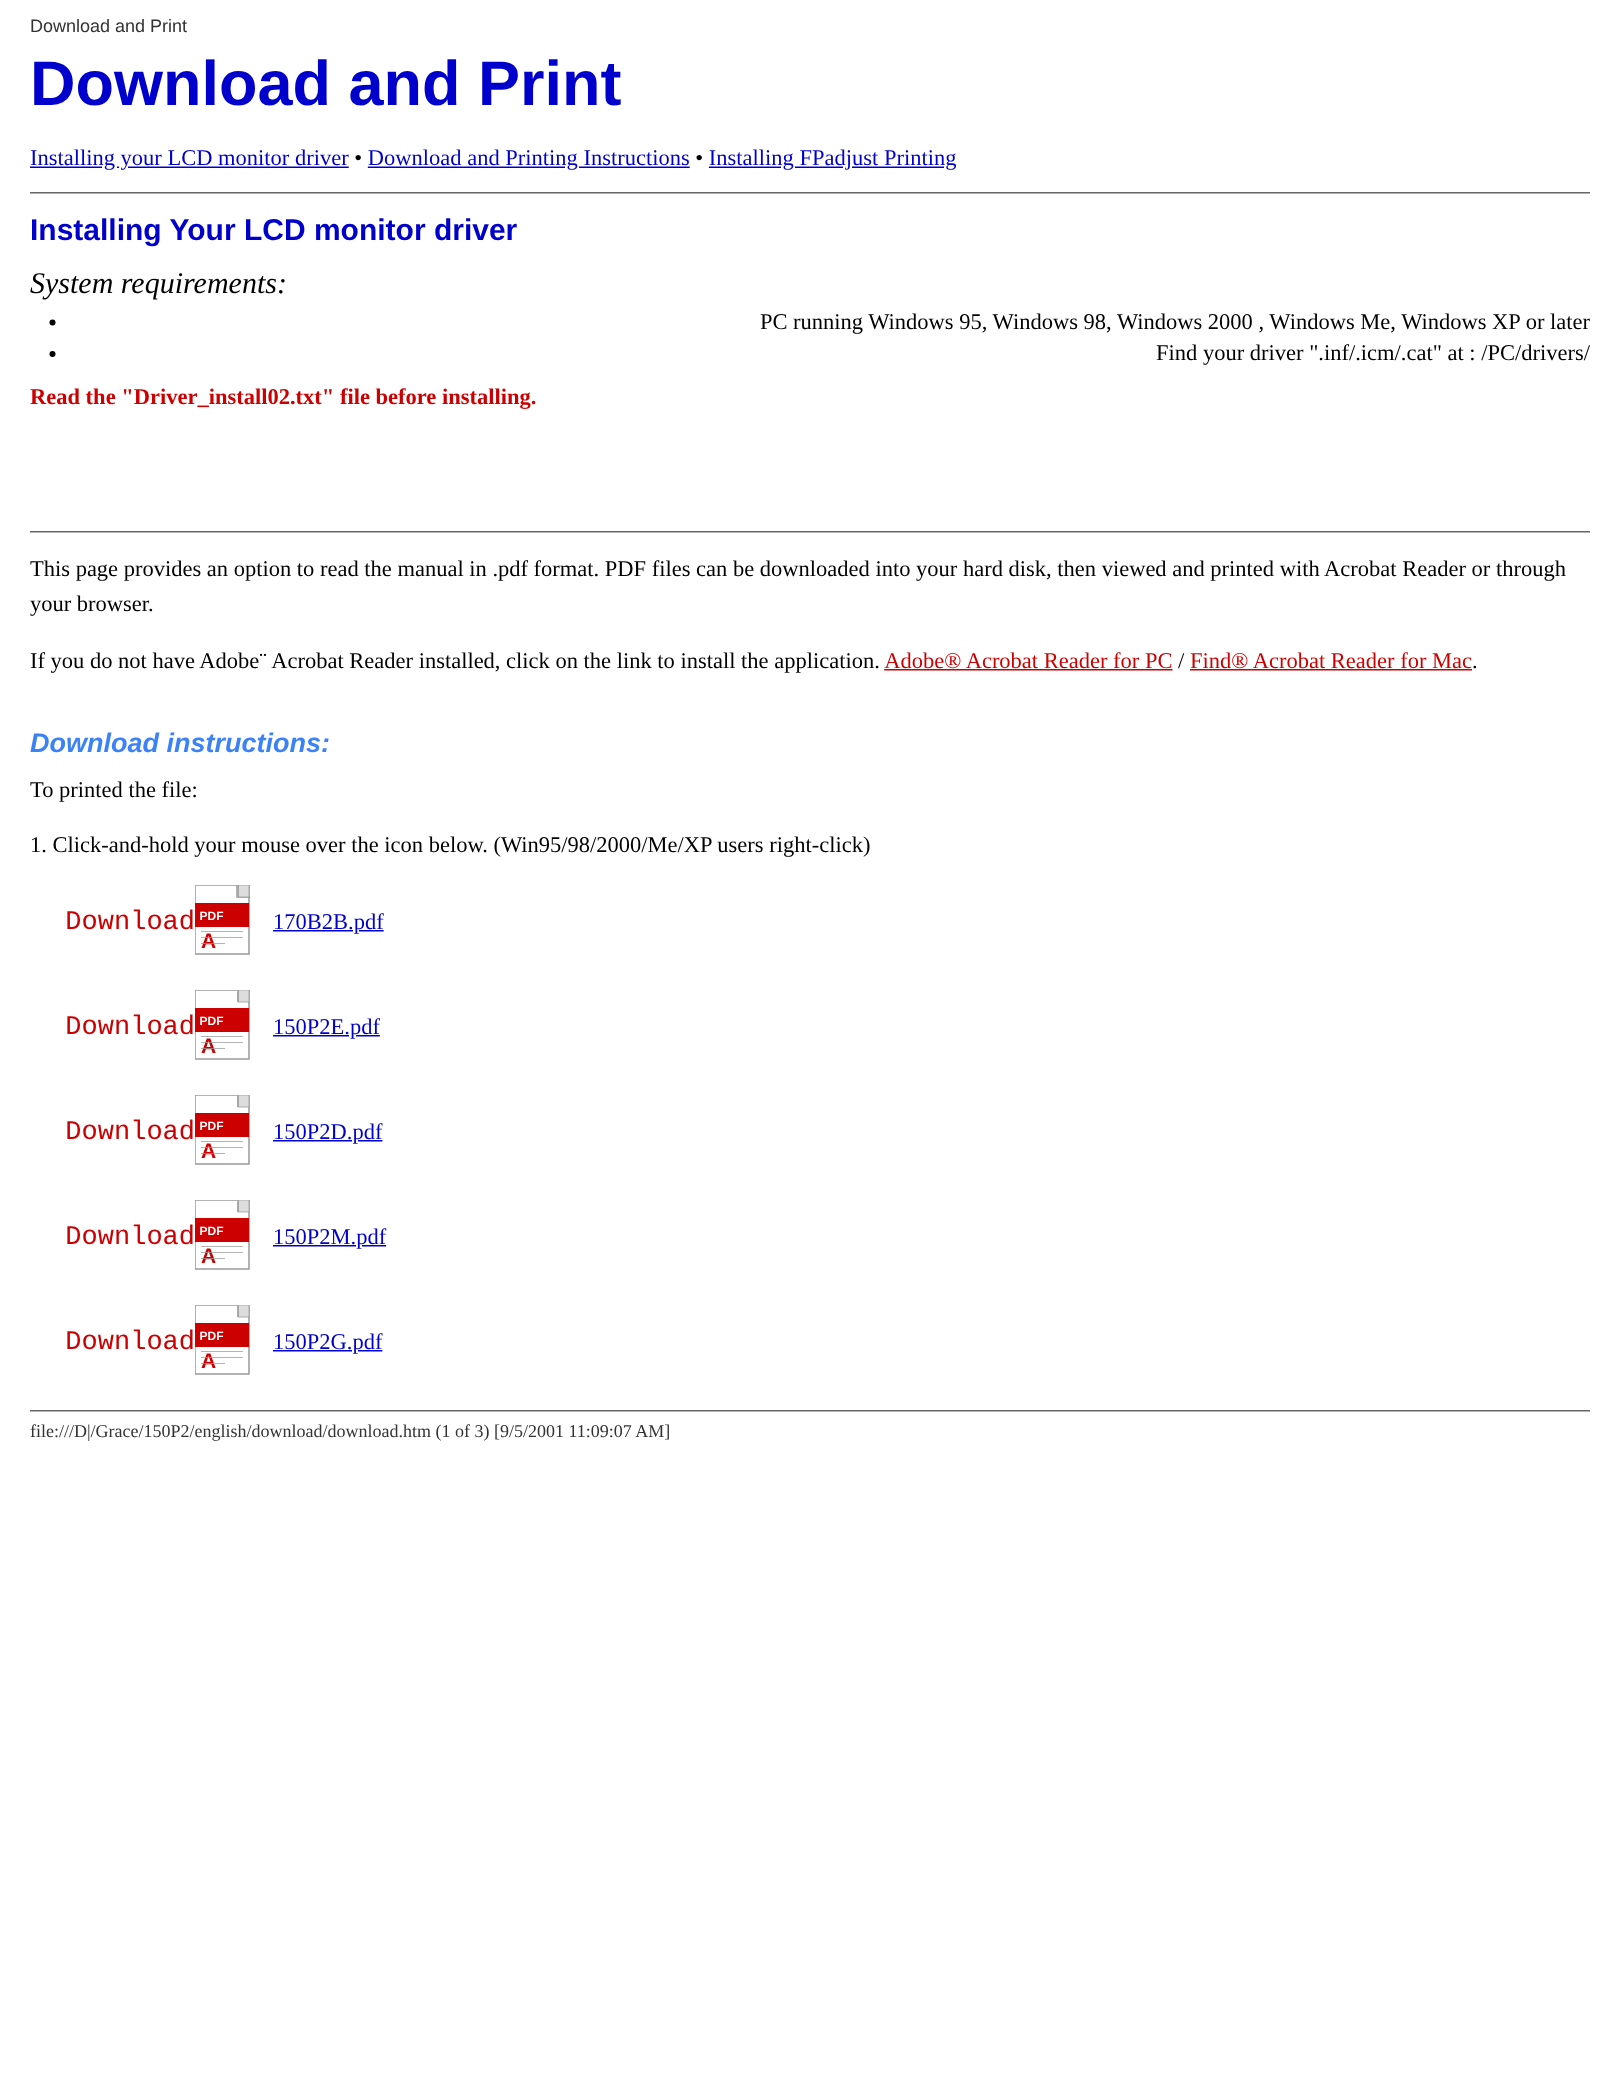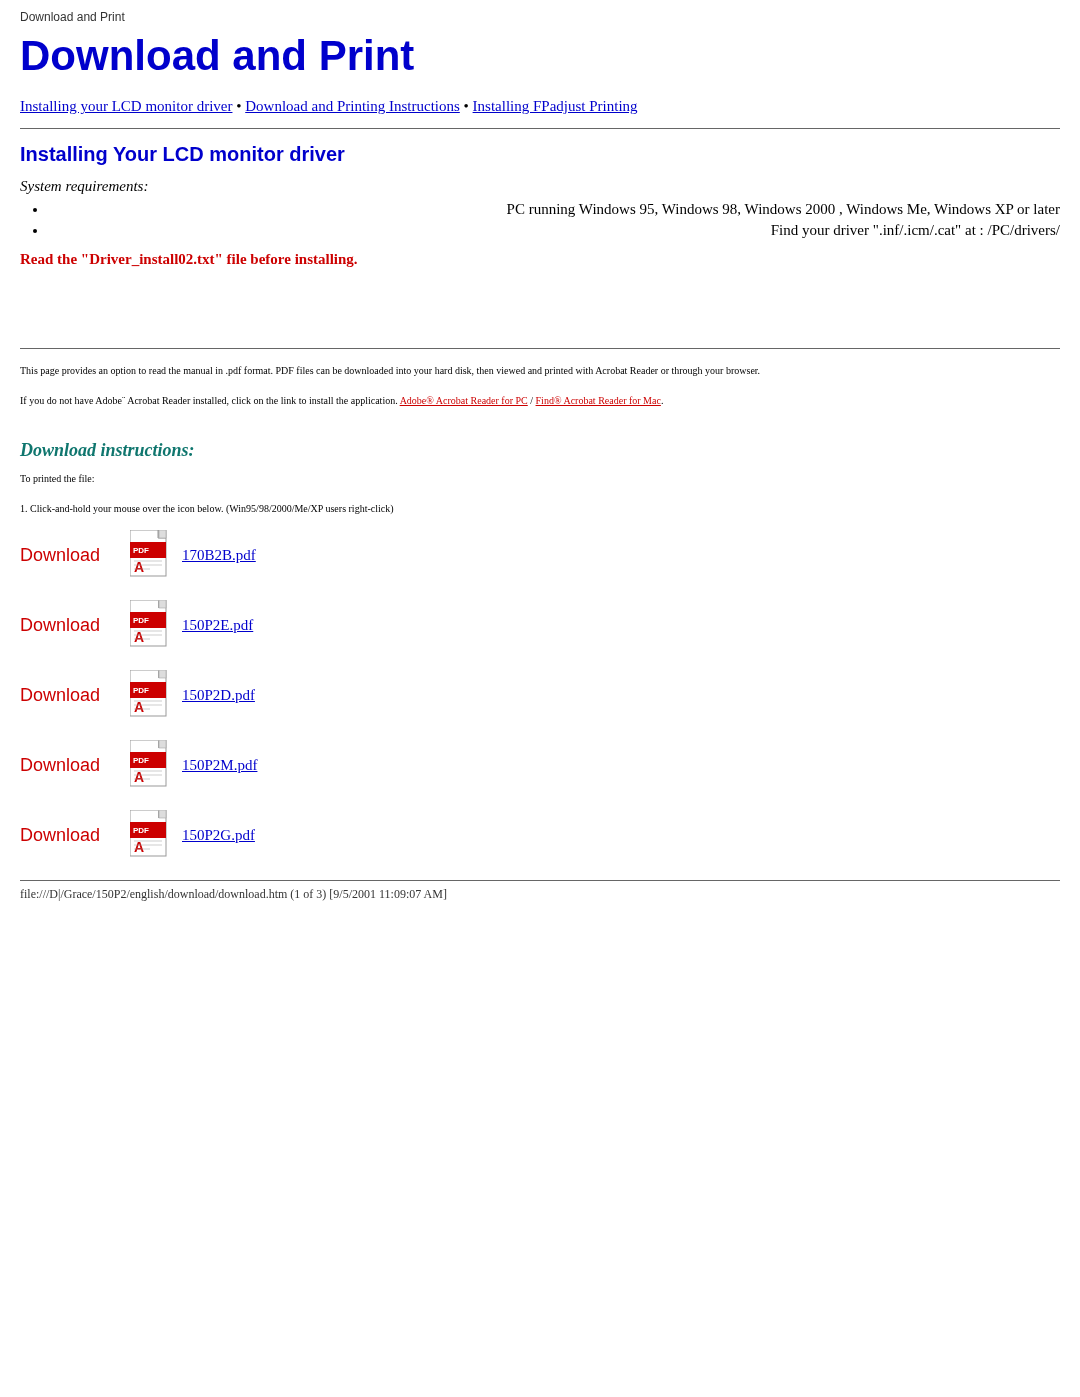--- a/index.html
+++ b/index.html
@@ -40,21 +40,21 @@
     h2 {
       font-size: 20px;
       font-weight: bold;
       color: #0000cc;
       margin-bottom: 12px;
       font-family: Arial, sans-serif;
     }
     .system-req {
       font-style: italic;
       margin-bottom: 6px;
-      font-size: 15px;
+      font-size: 20px;
     }
     ul {
       margin-left: 28px;
       margin-bottom: 12px;
       font-size: 15px;
       list-style-type: disc;
     }
     ul li {
       margin-bottom: 4px;
       list-style-type: disc;
@@ -63,47 +63,48 @@
     .warning-text {
       color: #cc0000;
       font-weight: bold;
       font-size: 15px;
       margin-bottom: 10px;
     }
     .section-gap {
       height: 60px;
     }
     .body-text {
-      font-size: 10px;
+      font-size: 15px;
       line-height: 1.55;
       margin-bottom: 14px;
     }
     .body-text a {
       color: #cc0000;
     }
     h3 {
       font-size: 18px;
       font-weight: bold;
       font-style: italic;
-      color: #0f766e;
+      color: #3b82f6;
       margin-bottom: 10px;
-      font-family: Liberation Serif, serif;
+      font-family: Liberation Sans, sans-serif;
     }
     .download-row {
       display: flex;
       align-items: center;
       margin-bottom: 20px;
     }
     .download-label {
       color: #cc0000;
       font-size: 18px;
       font-weight: normal;
-      font-family: Liberation Sans, sans-serif;
+      font-family: Liberation Mono, monospace;
       width: 110px;
       min-width: 110px;
+      text-align: right;
     }
     .pdf-icon {
       width: 44px;
       height: 50px;
       margin-right: 8px;
       flex-shrink: 0;
     }
     .download-link {
       color: #0000cc;
       text-decoration: underline;

